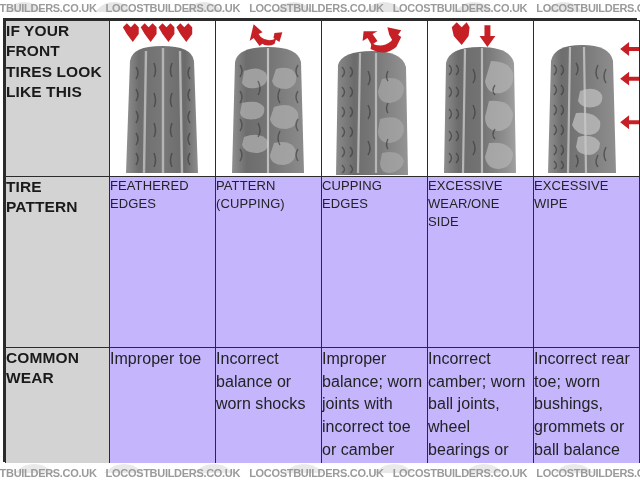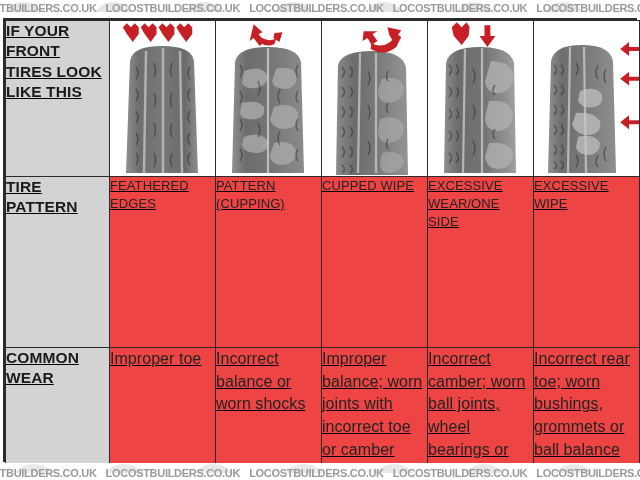--- a/index.html
+++ b/index.html
@@ -60,21 +60,20 @@
     width: 100%;
     height: 100%;
     border-collapse: collapse;
     table-layout: fixed;
   }
   table.grid td {
     border: 1px solid #2b2b2b;
     vertical-align: top;
     padding: 0;
     box-sizing: border-box;
-    text-decoration: underline;
   }
   .col-label { width: 104px; }
   .col-cell  { width: 106px; }
 
   .row-images  { height: 156px; }
   .row-pattern { height: 171px; }
   .row-cause   { height: 145px; }
 
   td.label-cell {
     background: #d3d3d3;
@@ -87,21 +86,21 @@
     line-height: 1.32;
     letter-spacing: 0.1px;
   }
 
   td.image-cell {
     background: #ffffff;
     position: relative;
     overflow: hidden;
   }
   td.text-cell {
-    background: #ef4444;
+    background: #c4b5fd;
     padding: 9px 5px 0 7px;
   }
   .pattern-text {
     font-size: 13px;
     color: #232323;
     line-height: 1.38;
     letter-spacing: 0.1px;
   }
   .cause-text {
     font-size: 16px;
@@ -412,21 +411,21 @@
       <td class="label-cell">
         <div class="label-text">TIRE PATTERN</div>
       </td>
       <td class="text-cell">
         <div class="pattern-text">FEATHERED EDGES</div>
       </td>
       <td class="text-cell">
         <div class="pattern-text">PATTERN (CUPPING)</div>
       </td>
       <td class="text-cell">
-        <div class="pattern-text">CUPPED WIPE</div>
+        <div class="pattern-text">CUPPING EDGES</div>
       </td>
       <td class="text-cell">
         <div class="pattern-text">EXCESSIVE WEAR/ONE SIDE</div>
       </td>
       <td class="text-cell">
         <div class="pattern-text">EXCESSIVE WIPE</div>
       </td>
     </tr>
 
     <tr class="row-cause">

